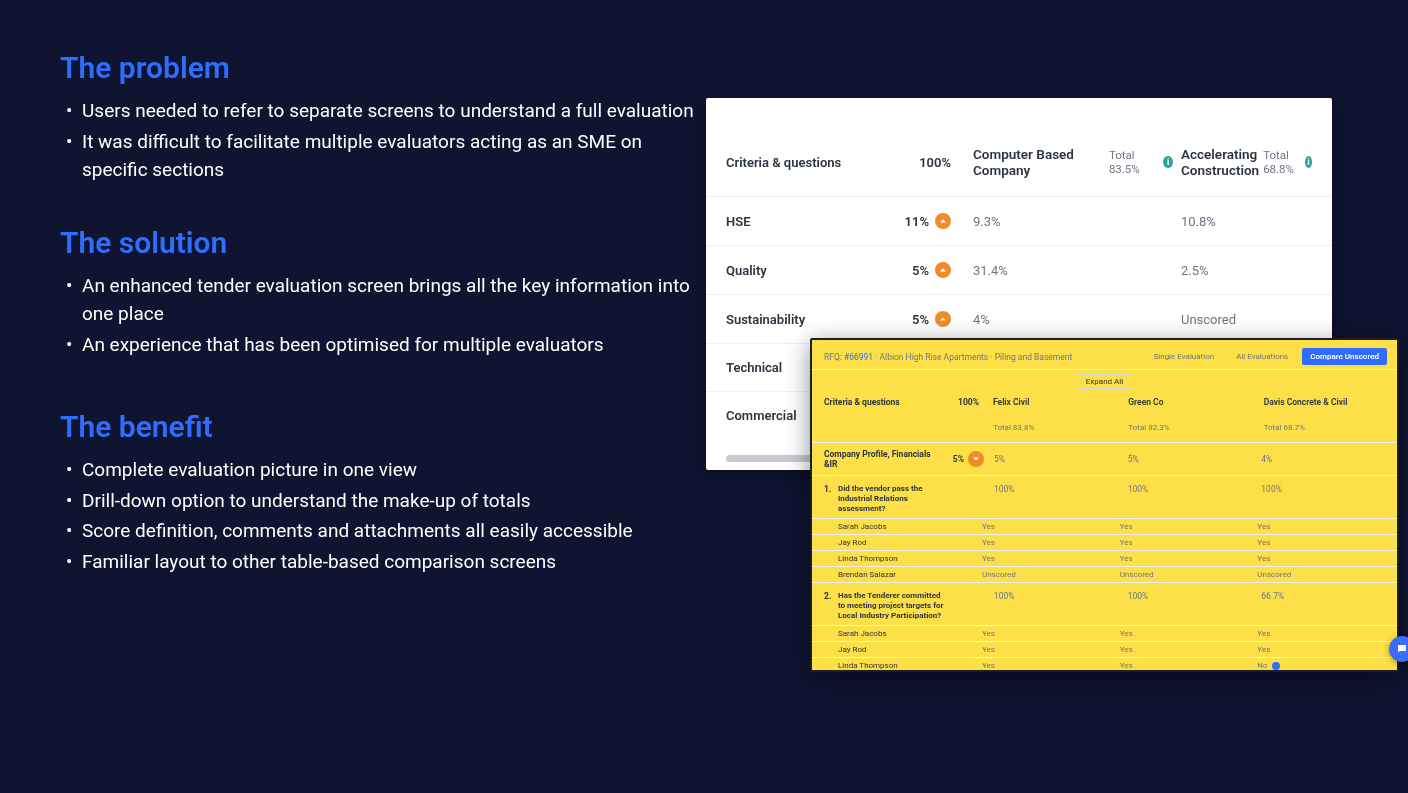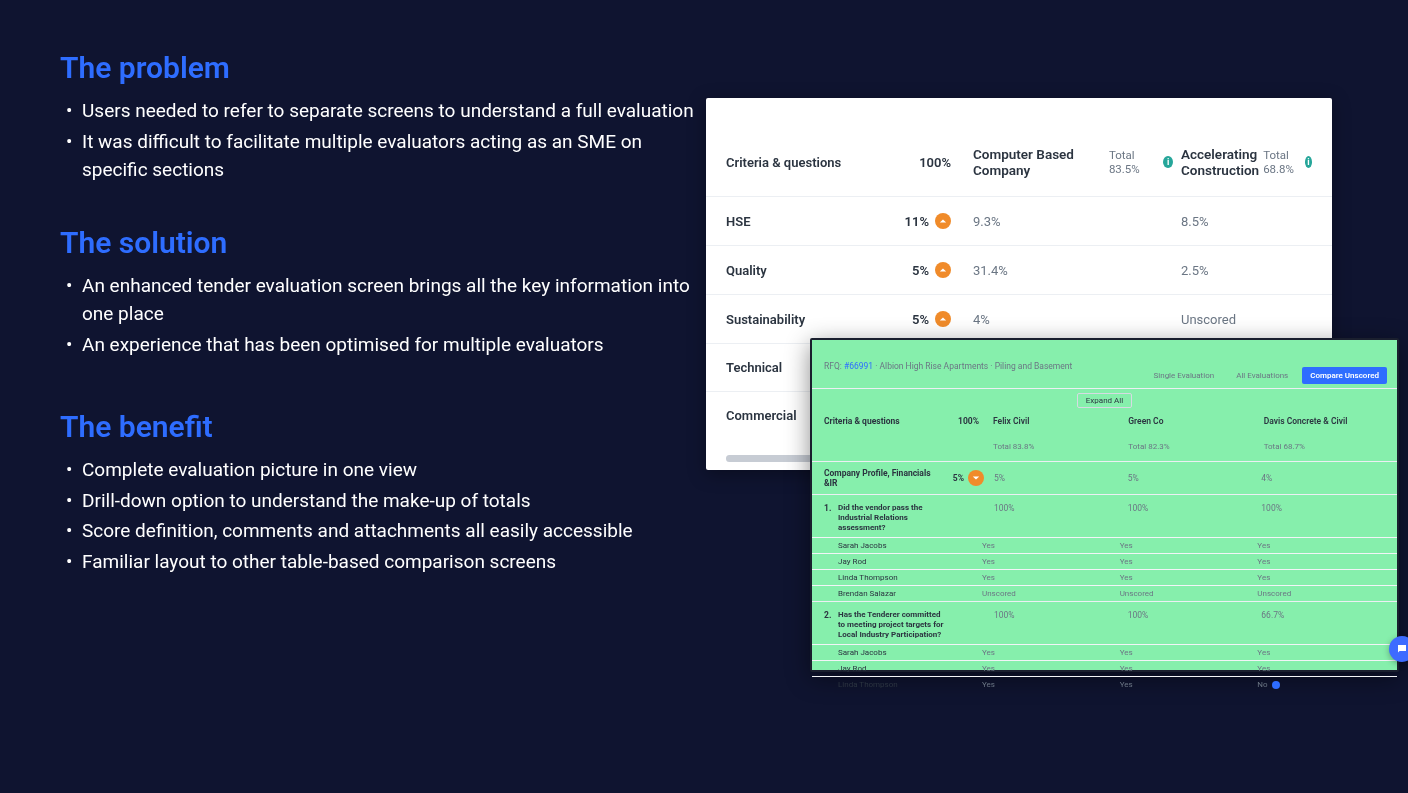--- a/index.html
+++ b/index.html
@@ -149,21 +149,21 @@
     border-radius: 4px;
   }
 
   
   .panel2 {
     position: absolute;
     left: 810px;
     top: 338px;
     width: 585px;
     height: 330px;
-    background: #86efac;
+    background: #fde047;
     border: 2px solid #1a1f2e;
     border-radius: 2px;
     box-shadow: 0 6px 24px rgba(0,0,0,0.45);
     color: #2b3440;
     font-size: 8.5px;
   }
   .panel2 .top-bar {
     display: flex;
     align-items: center;
     justify-content: space-between;
@@ -172,21 +172,20 @@
   }
   .panel2 .rfq {
     color: #6b7684;
     font-size: 8.5px;
   }
   .panel2 .rfq .link { color: #2e6dff; }
   .panel2 .tabbar {
     display: flex;
     gap: 6px;
     align-items: center;
-    margin-top: 19px;
   }
   .panel2 .tab {
     color: #6b7684;
     padding: 4px 8px;
     font-size: 8px;
     border-radius: 2px;
   }
   .panel2 .tab.active {
     background: #2e6dff;
     color: #fff;
@@ -334,21 +333,21 @@
       <div class="col-crit">HSE</div>
       <div class="col-weight">
         <span>11%</span>
         <span class="toggle-icon">
             <svg viewBox="0 0 10 10">
               <path d="M1 7 L5 3 L9 7 Z"></path>
             </svg>
           </span>
       </div>
       <div class="col-v1">9.3%</div>
-      <div class="col-v2">8.5%</div>
+      <div class="col-v2">10.8%</div>
     </div>
 
     <div class="p1-row">
       <div class="col-crit">Quality</div>
       <div class="col-weight">
         <span>5%</span>
         <span class="toggle-icon">
             <svg viewBox="0 0 10 10">
               <path d="M1 7 L5 3 L9 7 Z"></path>
             </svg>

